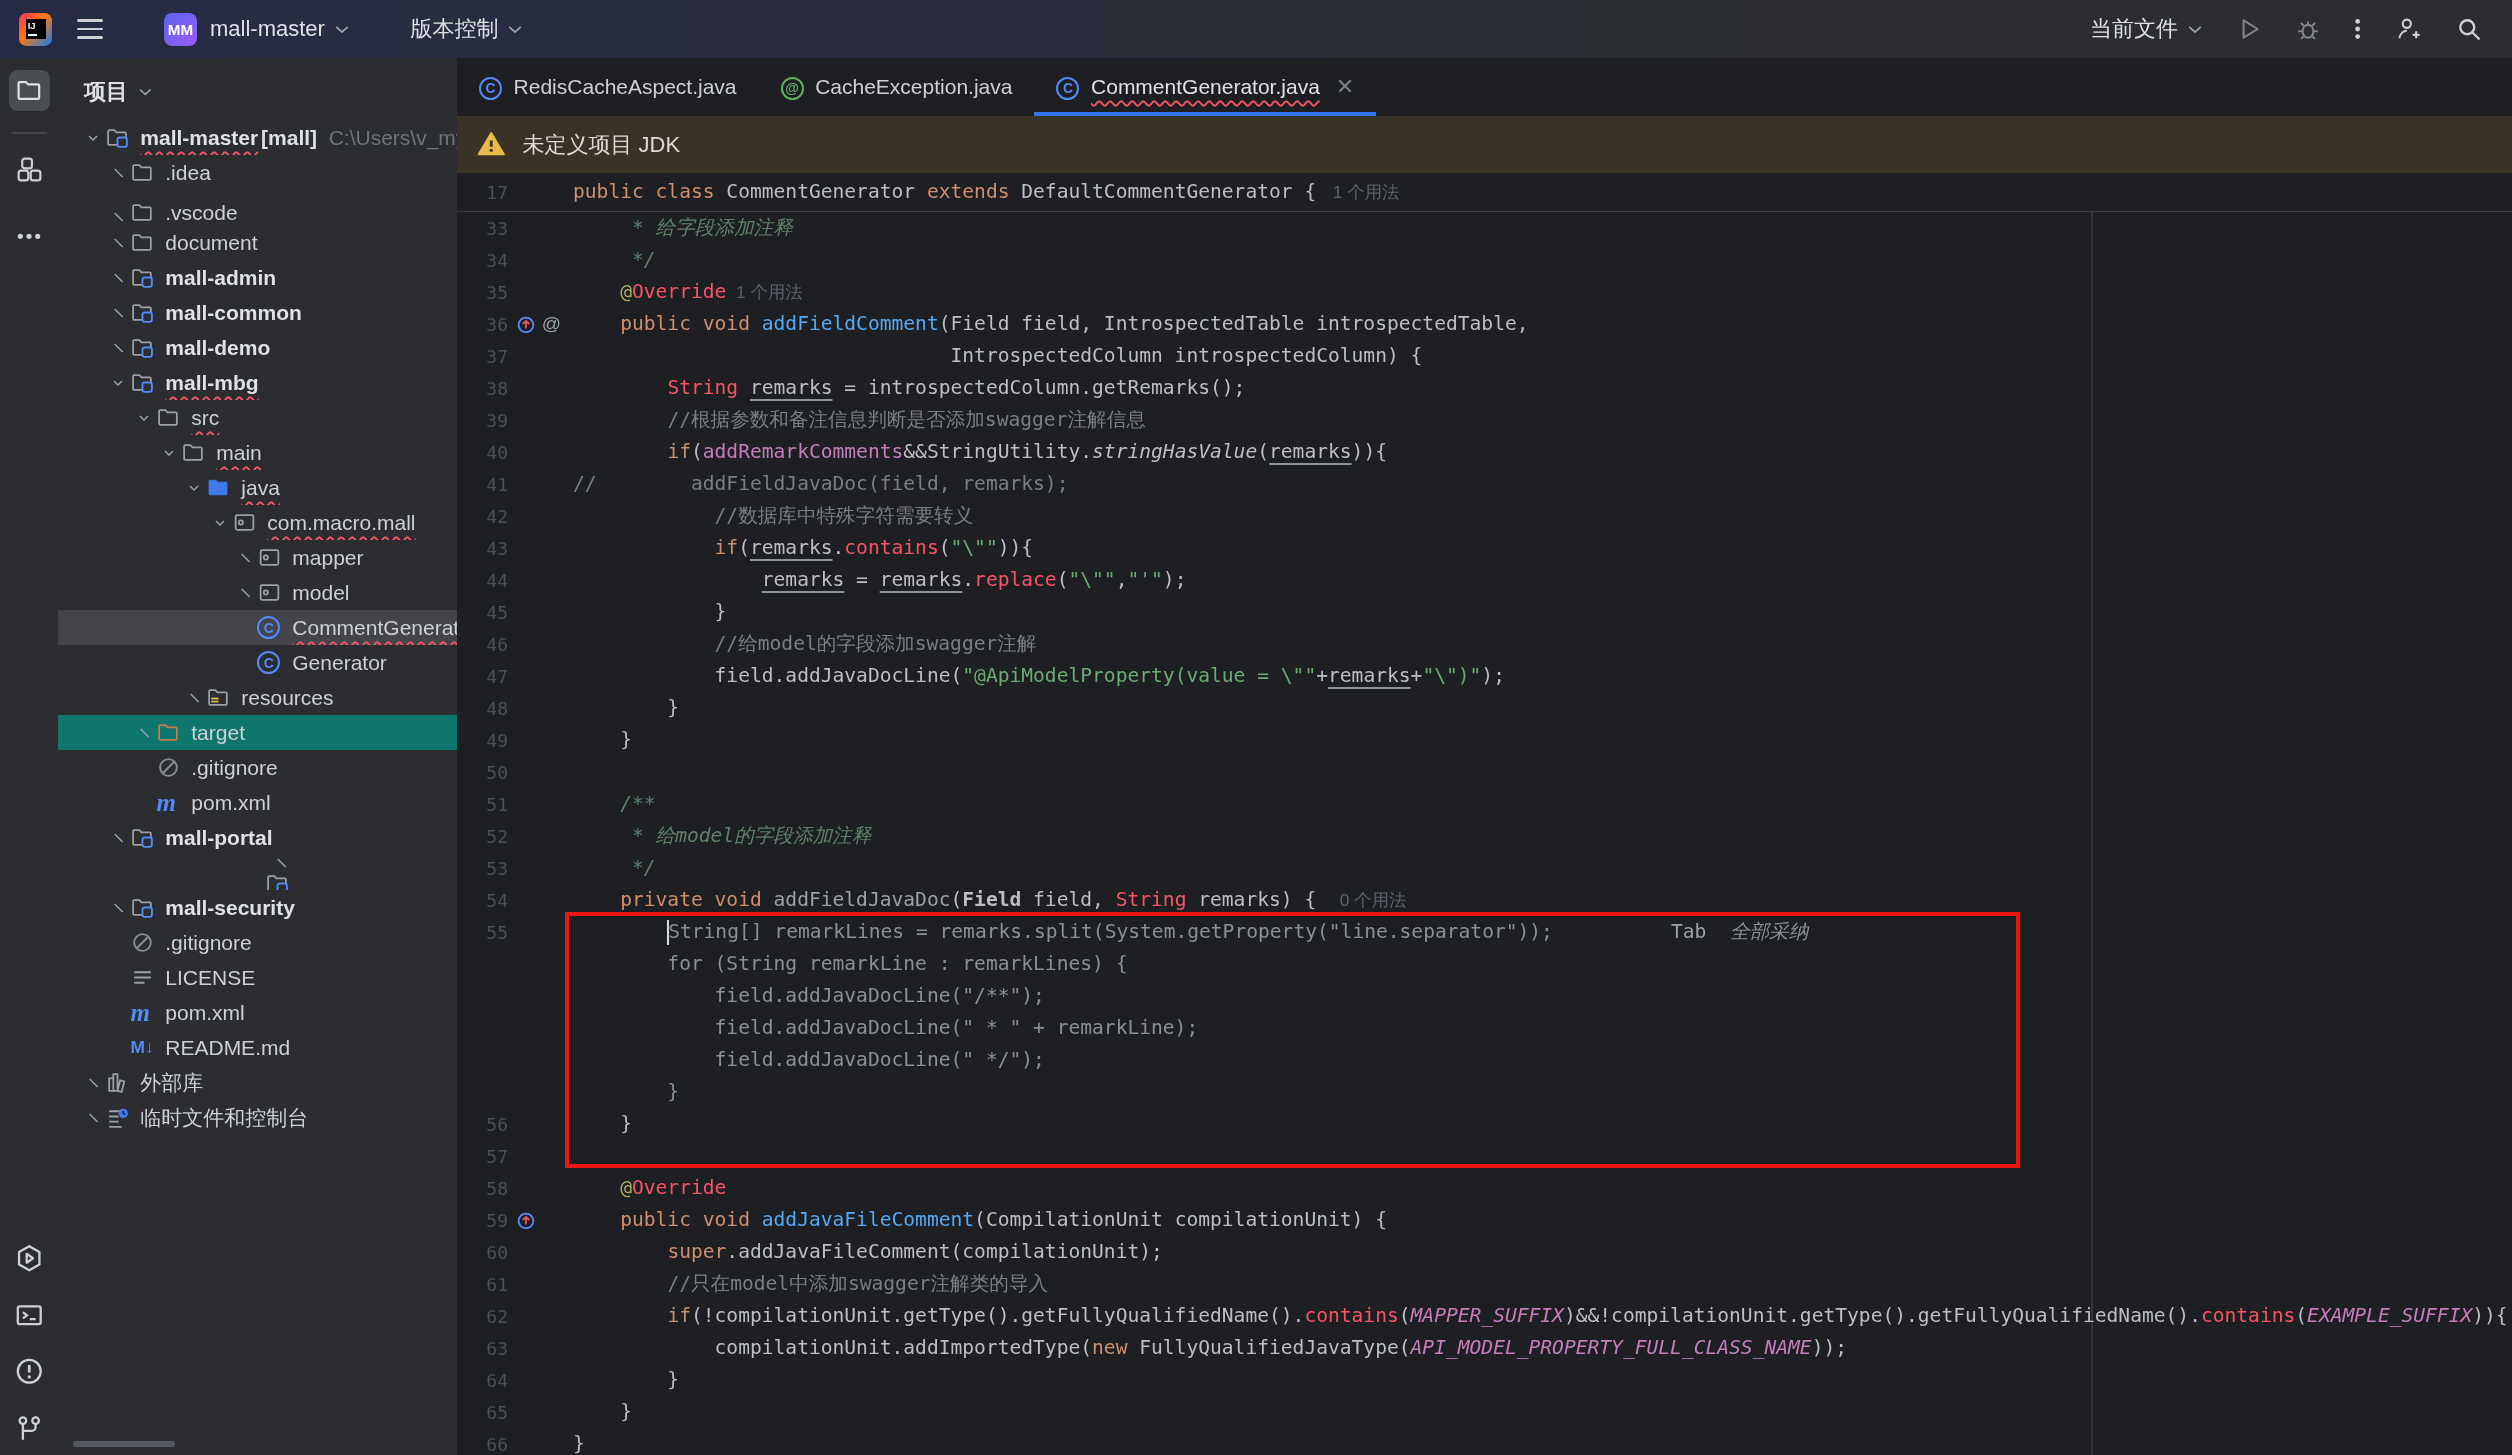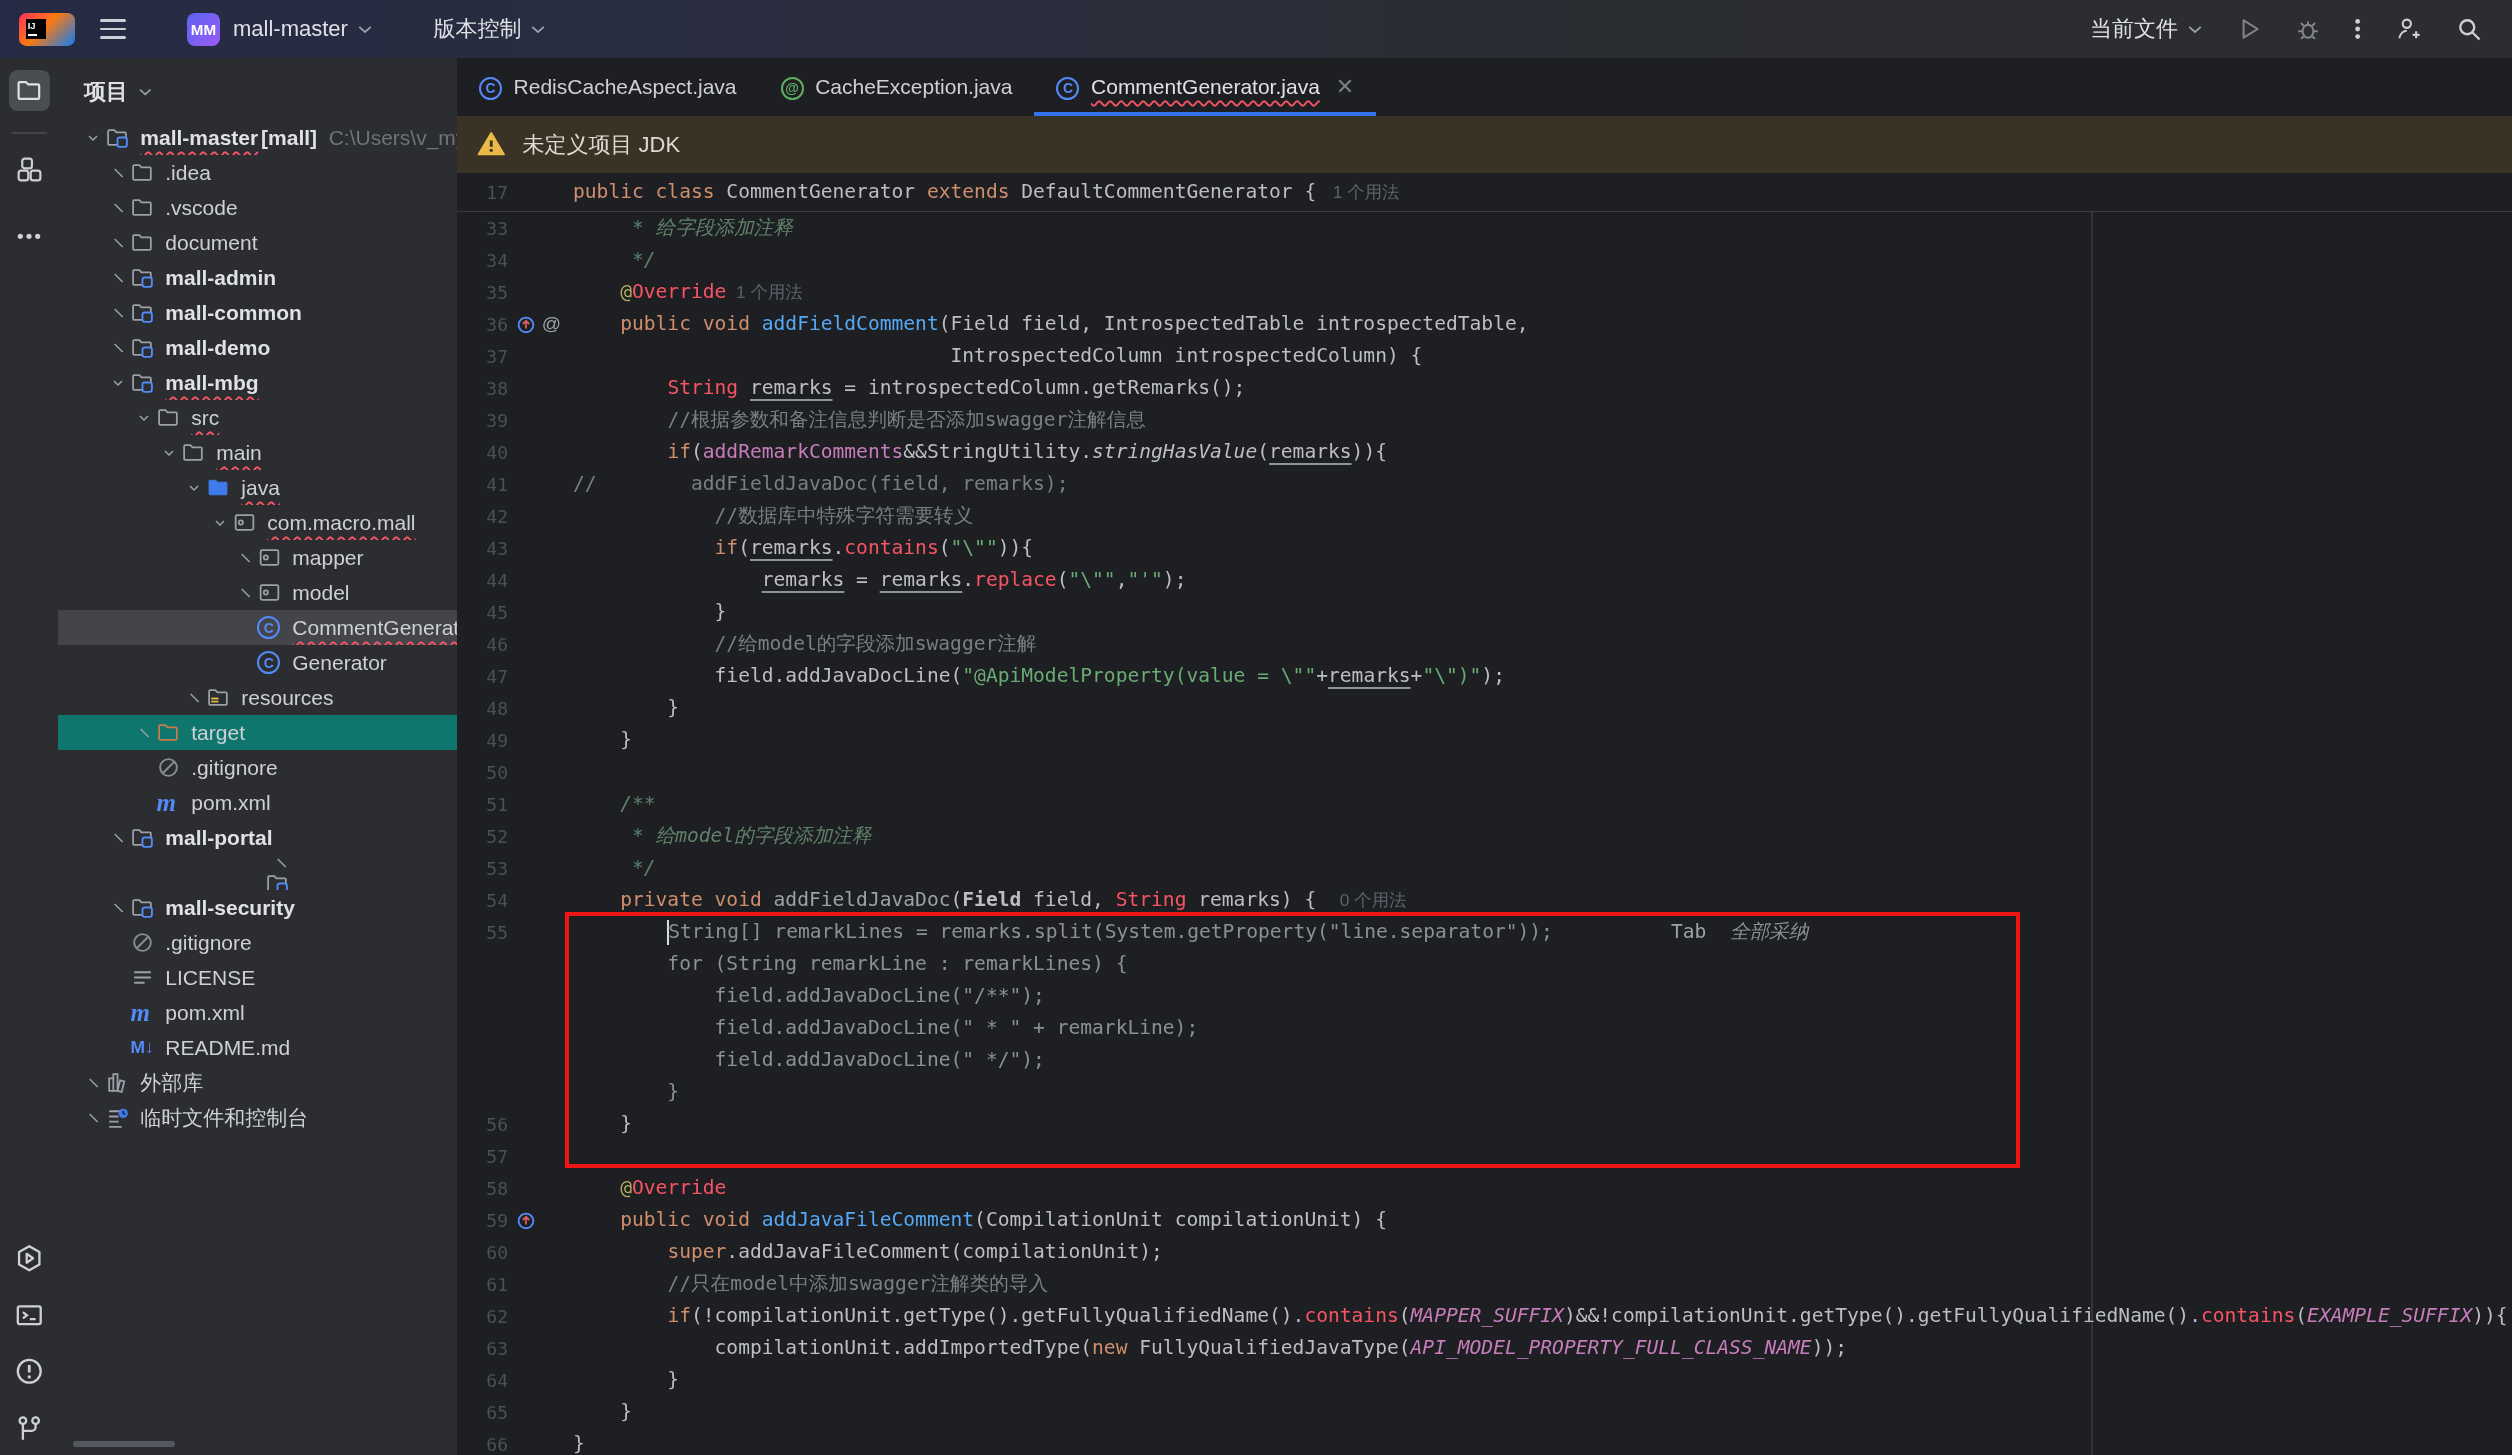--- a/index.html
+++ b/index.html
@@ -4,21 +4,21 @@
 <style>
   html,body{margin:0;padding:0;background:#1e1f22;width:2512px;height:1455px;overflow:hidden;
     font-family:"Liberation Sans",sans-serif;-webkit-font-smoothing:antialiased;}
   .abs{position:absolute;}
   
   #topbar{left:0;top:0;width:2512px;height:58px;
     background:linear-gradient(90deg,#262b45 0%,#2a2d3c 40%,#2b2d30 70%);
     display:flex;align-items:center;color:#dfe1e5;font-size:22px;}
   .tb-left{display:flex;align-items:center;gap:25px;padding-left:19px;}
   .tb-right{margin-left:auto;display:flex;align-items:center;gap:33px;padding-right:29px;}
-  #ij-logo{width:56px;height:33px;border-radius:7.3px;position:relative;
+  #ij-logo{width:33px;height:33px;border-radius:7.3px;position:relative;
     background:linear-gradient(135deg,#fe315d 0%,#f97a12 45%,#0e7bf7 100%);}
   #ij-logo .inner{position:absolute;left:6.5px;top:6.5px;width:20.3px;height:20.3px;background:#000;
     color:#fff;font-size:9.4px;font-weight:bold;line-height:9.4px;padding-top:1.5px;box-sizing:border-box;text-align:left;padding-left:2.2px;}
   #ij-logo .inner:after{content:"";position:absolute;left:2.9px;bottom:2.9px;width:8.7px;height:2.2px;background:#fff;}
   .burger{display:inline-flex;flex-direction:column;gap:5.8px;cursor:pointer;}
   .burger i{width:26px;height:2.9px;background:#ced0d6;border-radius:1.5px;}
   #mm-badge{width:33px;height:33px;border-radius:8px;background:linear-gradient(135deg,#5b63f0,#9b5cf5);
     color:#fff;font-weight:bold;font-size:15.2px;display:flex;align-items:center;justify-content:center;}
   .chev{display:inline-block;margin-left:8.7px;}
   .tb-item{display:flex;align-items:center;cursor:pointer;margin-left:36px;}
@@ -256,21 +256,21 @@
             <polyline points="9,6 15,12 21,18" transform="translate(-2,0)" fill="none" stroke="#9da0a8" stroke-width="2.2"></polyline>
           </svg>
         </span>
         <span class="t-icon">
           <svg width="25" height="25" viewBox="0 0 24 24" fill="none" stroke="#9da0a8" stroke-width="1.7">
             <path d="M3 6a1 1 0 011-1h5l2 2h8a1 1 0 011 1v10a1 1 0 01-1 1H4a1 1 0 01-1-1z" stroke-linejoin="round"></path>
           </svg>
         </span>
         <span class="t-label">.idea</span>
       </div>
-      <div class="tree-row" style="padding-left: 47px;">
+      <div class="tree-row" style="padding-left: 47px; align-items: flex-end;">
         <span class="t-chev">
           <svg width="16" height="16" viewBox="0 0 24 24">
             <polyline points="9,6 15,12 21,18" transform="translate(-2,0)" fill="none" stroke="#9da0a8" stroke-width="2.2"></polyline>
           </svg>
         </span>
         <span class="t-icon">
           <svg width="25" height="25" viewBox="0 0 24 24" fill="none" stroke="#9da0a8" stroke-width="1.7">
             <path d="M3 6a1 1 0 011-1h5l2 2h8a1 1 0 011 1v10a1 1 0 01-1 1H4a1 1 0 01-1-1z" stroke-linejoin="round"></path>
           </svg>
         </span>

